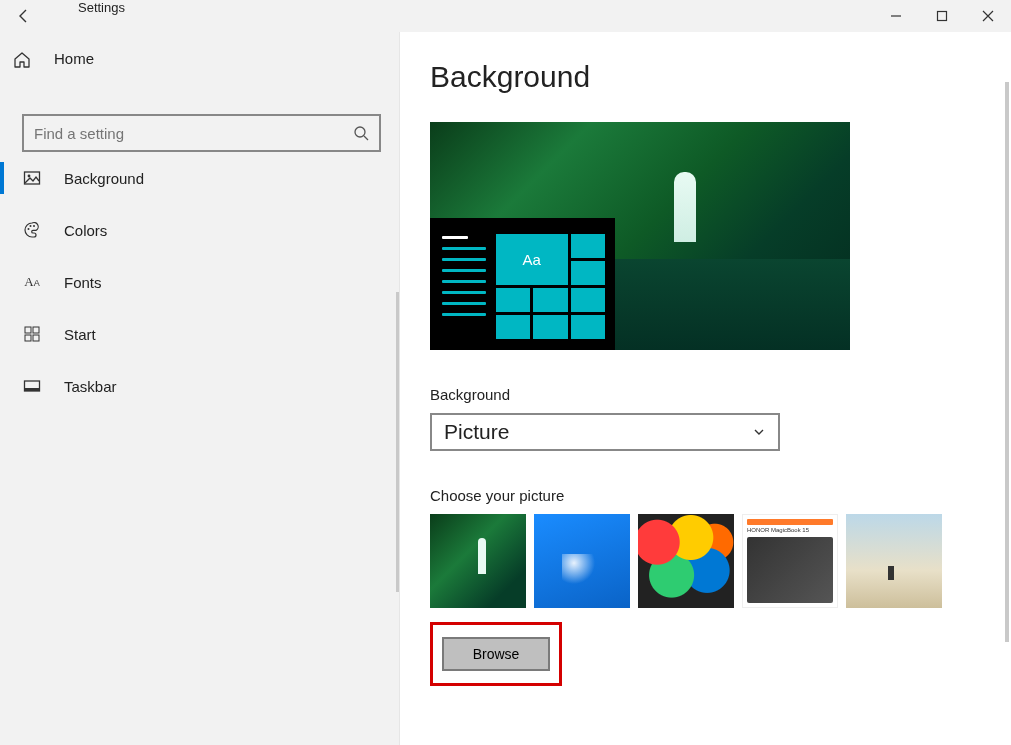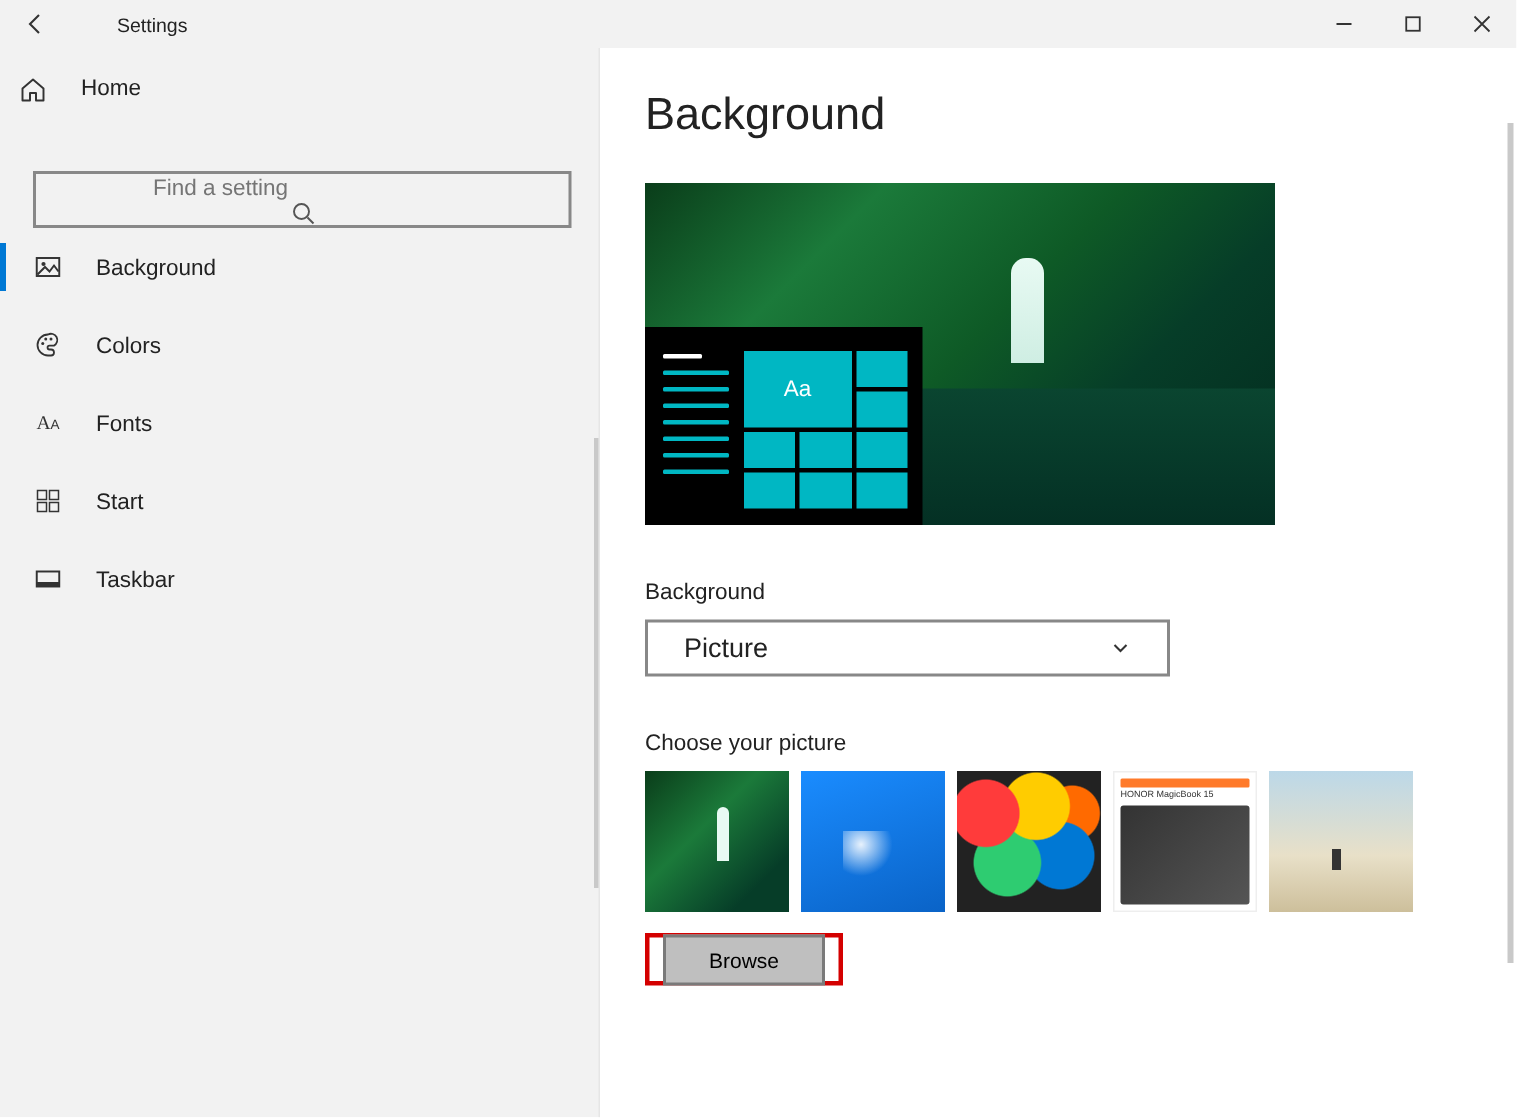--- a/index.html
+++ b/index.html
@@ -1,33 +1,33 @@
 <!DOCTYPE html>
 <html><head>
 <meta charset="utf-8">
 <style>
 * { box-sizing: border-box; margin: 0; padding: 0; font-family: "Segoe UI", Tahoma, sans-serif; }
 html, body { width: 1011px; height: 745px; overflow: hidden; background: #fff; }
 
 .window { width: 1011px; height: 745px; display: flex; flex-direction: column; }
 
-.titlebar { height: 32px; display: flex; align-items: center; position: relative; background: #f2f2f2; }
+.titlebar { height: 32px; display: flex; position: relative; background: #f2f2f2; }
 .titlebar .back { width: 48px; height: 32px; display:flex; align-items:center; justify-content:center; color:#333; }
 .titlebar .title { font-size: 13px; color:#222; margin-left: 30px; }
 .win-controls { position:absolute; right:0; top:0; display:flex; }
 .win-controls > div { width:46px; height:32px; display:flex; align-items:center; justify-content:center; color:#333; }
 
 .body { flex:1; display:flex; overflow:hidden; }
 
 .sidebar { width: 400px; background:#f2f2f2; border-right:1px solid #e6e6e6; padding-top: 18px; position:relative; }
 .home-row { display:flex; height:46px; padding-left:12px; gap:22px; font-size:15px; color:#222; }
 .home-row .icon { width:20px; height:20px; display:flex; align-items:center; justify-content:center; }
 
 .search-wrap { margin: 18px 18px 0 22px; }
-.search { height:38px; border:2px solid #888; display:flex; align-items:center; padding:0 10px; background:#f2f2f2;flex-direction:column; }
+.search { height:38px; border:2px solid #888; display:flex; align-items:center; padding:0 10px; background:#f2f2f2; }
 .search input { flex:1; border:none; outline:none; background:transparent; font-size:15px; color:#666; }
 .search .sicon { color:#555; }
 
 .cat-header { font-weight:600; font-size:15px; color:#222; padding: 30px 0 14px 22px; }
 
 .nav-item { display:flex; align-items:center; height:52px; padding-left:22px; gap:22px; font-size:15px; color:#222; cursor:pointer; position:relative; }
 .nav-item.selected::before { content:""; position:absolute; left:0; top:10px; bottom:10px; width:4px; background:#0078d4; }
 .nav-item .nicon { width:20px; height:20px; display:flex; align-items:center; justify-content:center; color:#333; }
 
 .sidebar-scroll { position:absolute; right:0; top:260px; width:3px; height:300px; background:#c9c9c9; }
@@ -43,21 +43,21 @@
 .tb-inner { position:absolute; left:12px; top:16px; right:10px; bottom:12px; display:flex; gap:10px; }
 .menu-lines { width:44px; display:flex; flex-direction:column; gap:8px; padding-top:2px; }
 .menu-lines span { display:block; height:3px; background:#00b7c3; border-radius:1px; }
 .menu-lines span:nth-child(1){ width:60%; background:#fff; }
 .tiles { flex:1; display:grid; grid-template-columns: repeat(3,1fr); grid-auto-rows: 24px; gap:3px; }
 .tile { background:#00b7c3; }
 .tile.big { grid-column: span 2; grid-row: span 2; display:flex; align-items:center; justify-content:center; color:#fff; font-size:15px; }
 .tile.s { grid-column: span 1; }
 
 .field-label { font-size:15px; color:#222; margin-top:36px; margin-bottom:10px; }
-.select { width:350px; height:38px; border:2px solid #888; display:flex; align-items:center; padding:0 24px; justify-content:space-between; font-size:18px; color:#222; cursor:pointer; }
+.select { width:350px; height:38px; border:2px solid #888; display:flex; align-items:center; padding:0 12px; justify-content:space-between; font-size:21px; color:#222; cursor:pointer; }
 .select .chev { color:#333; }
 
 .thumbs { display:flex; gap:8px; margin-top:10px; }
 .thumb { width:96px; height:94px; background:#ccc; position:relative; overflow:hidden; cursor:pointer; }
 .thumb.t1 { background:linear-gradient(135deg,#0a3d1a,#1b7a3a 40%,#063d28 80%); }
 .thumb.t1::after { content:""; position:absolute; left:50%; top:25%; width:8px; height:36px; background:#e8faf3; border-radius:4px 4px 0 0; }
 .thumb.t2 { background:linear-gradient(160deg,#1a8cff 0%, #0a63c7 100%); position:relative; }
 .thumb.t2::after { content:""; position:absolute; left:28px; top:40px; width:40px; height:30px; background:radial-gradient(circle at 30% 30%, rgba(255,255,255,.9), rgba(255,255,255,0) 60%); }
 .thumb.t3 { background:#222; }
 .thumb.t3::before { content:""; position:absolute; inset:0; background:
@@ -66,21 +66,21 @@
   radial-gradient(circle at 35% 65%, #2ecc71 0 22px, transparent 23px),
   radial-gradient(circle at 72% 60%, #0078d4 0 22px, transparent 23px),
   radial-gradient(circle at 80% 30%, #ff6a00 0 18px, transparent 19px); }
 .thumb.t4 { background:#fff; border:1px solid #eee; }
 .thumb.t4 .ad { position:absolute; inset:4px; display:flex; flex-direction:column; font-size:6px; color:#333; gap:2px; }
 .thumb.t4 .ad .bar { height:6px; background:#ff7a2a; border-radius:1px; }
 .thumb.t4 .ad .lap { flex:1; background:linear-gradient(135deg,#333,#555); margin-top:2px; border-radius:2px; }
 .thumb.t5 { background:linear-gradient(#bcd8e8 0%, #e8e0c8 60%, #cdbf9b 100%); }
 .thumb.t5::after { content:""; position:absolute; left:42px; top:52px; width:6px; height:14px; background:#333; }
 
-.browse-wrap { margin-top:14px; width:132px; height:35px; border:3px solid #d40000; display:flex; align-items:center; justify-content:center; }
+.browse-wrap { margin-top:14px; width:132px; height:64px; border:3px solid #d40000; display:flex; align-items:center; justify-content:center; }
 .browse-btn { width:108px; height:34px; border:2px solid #7a7a7a; background:#bfbfbf; display:flex; align-items:center; justify-content:center; font-size:14px; color:#000; cursor:pointer; }
 
 .main-scroll { position:absolute; right:2px; top:50px; width:4px; height:560px; background:#c9c9c9; }
 
 svg { display:block; }
 </style>
 </head>
 <body>
 
 <div class="window">

